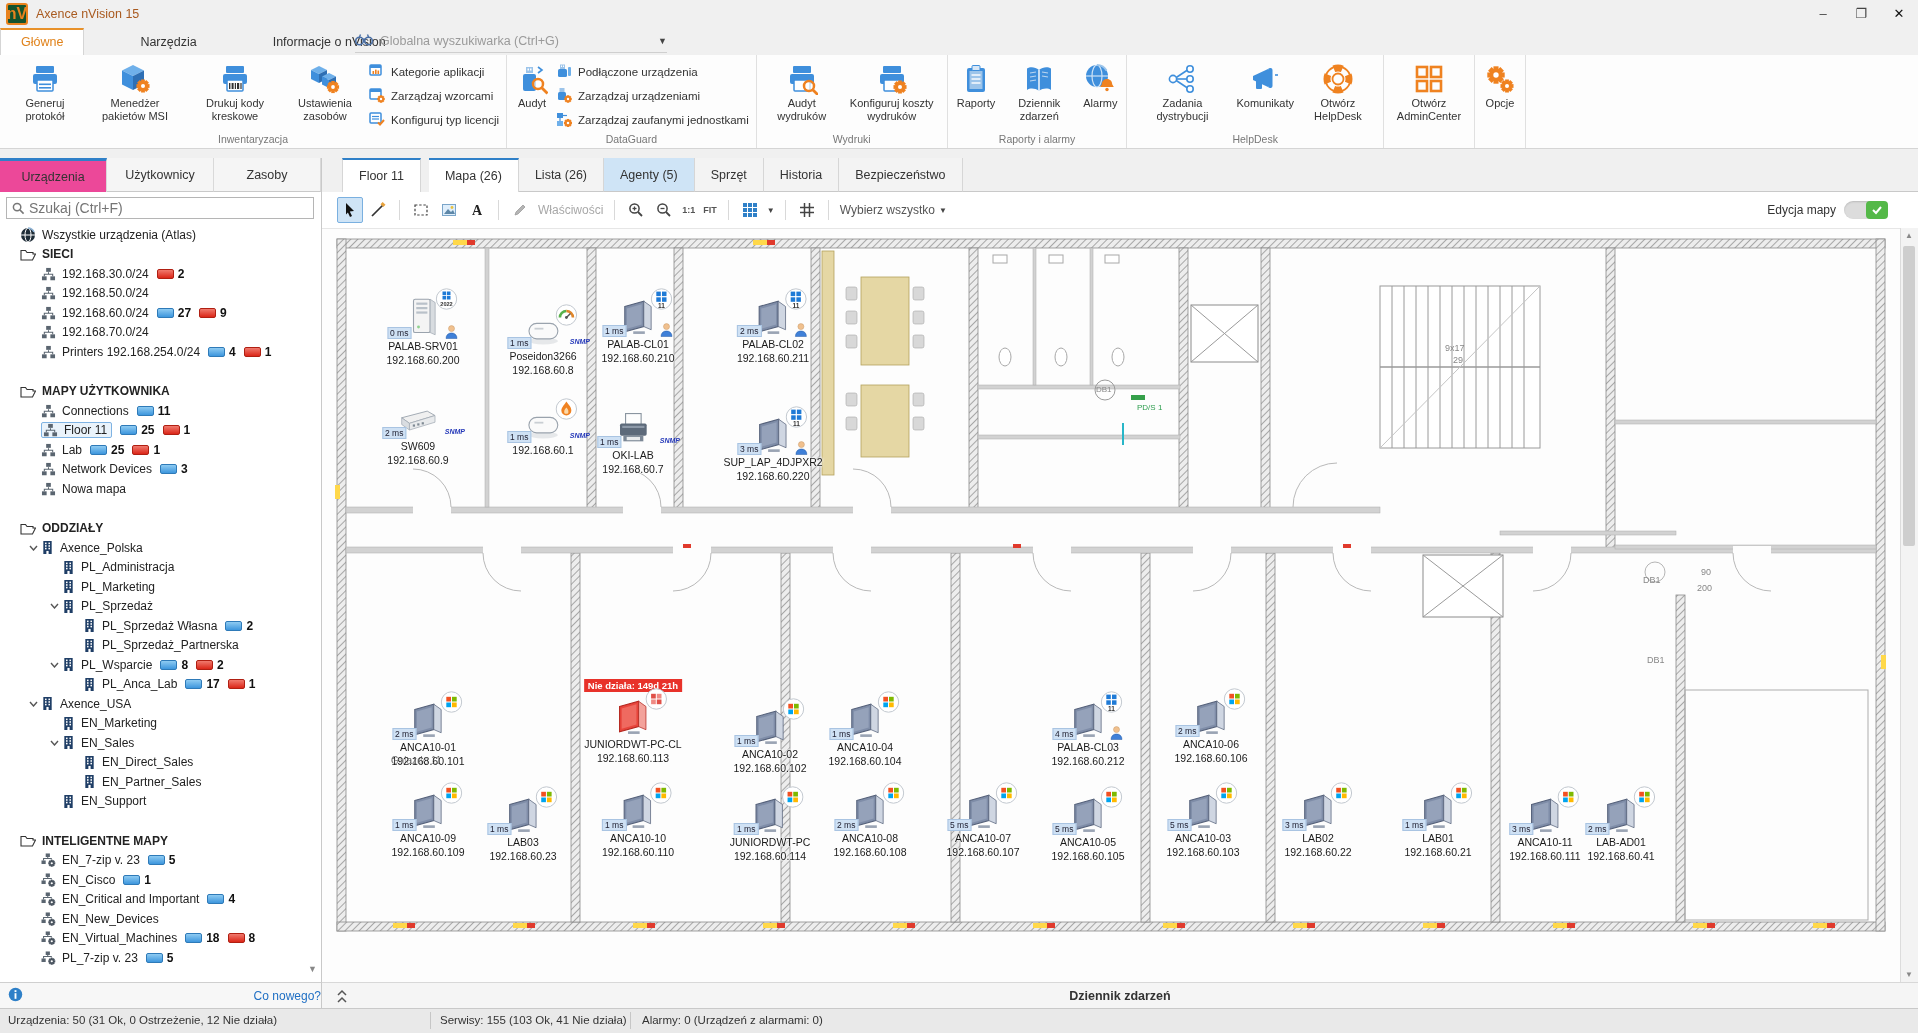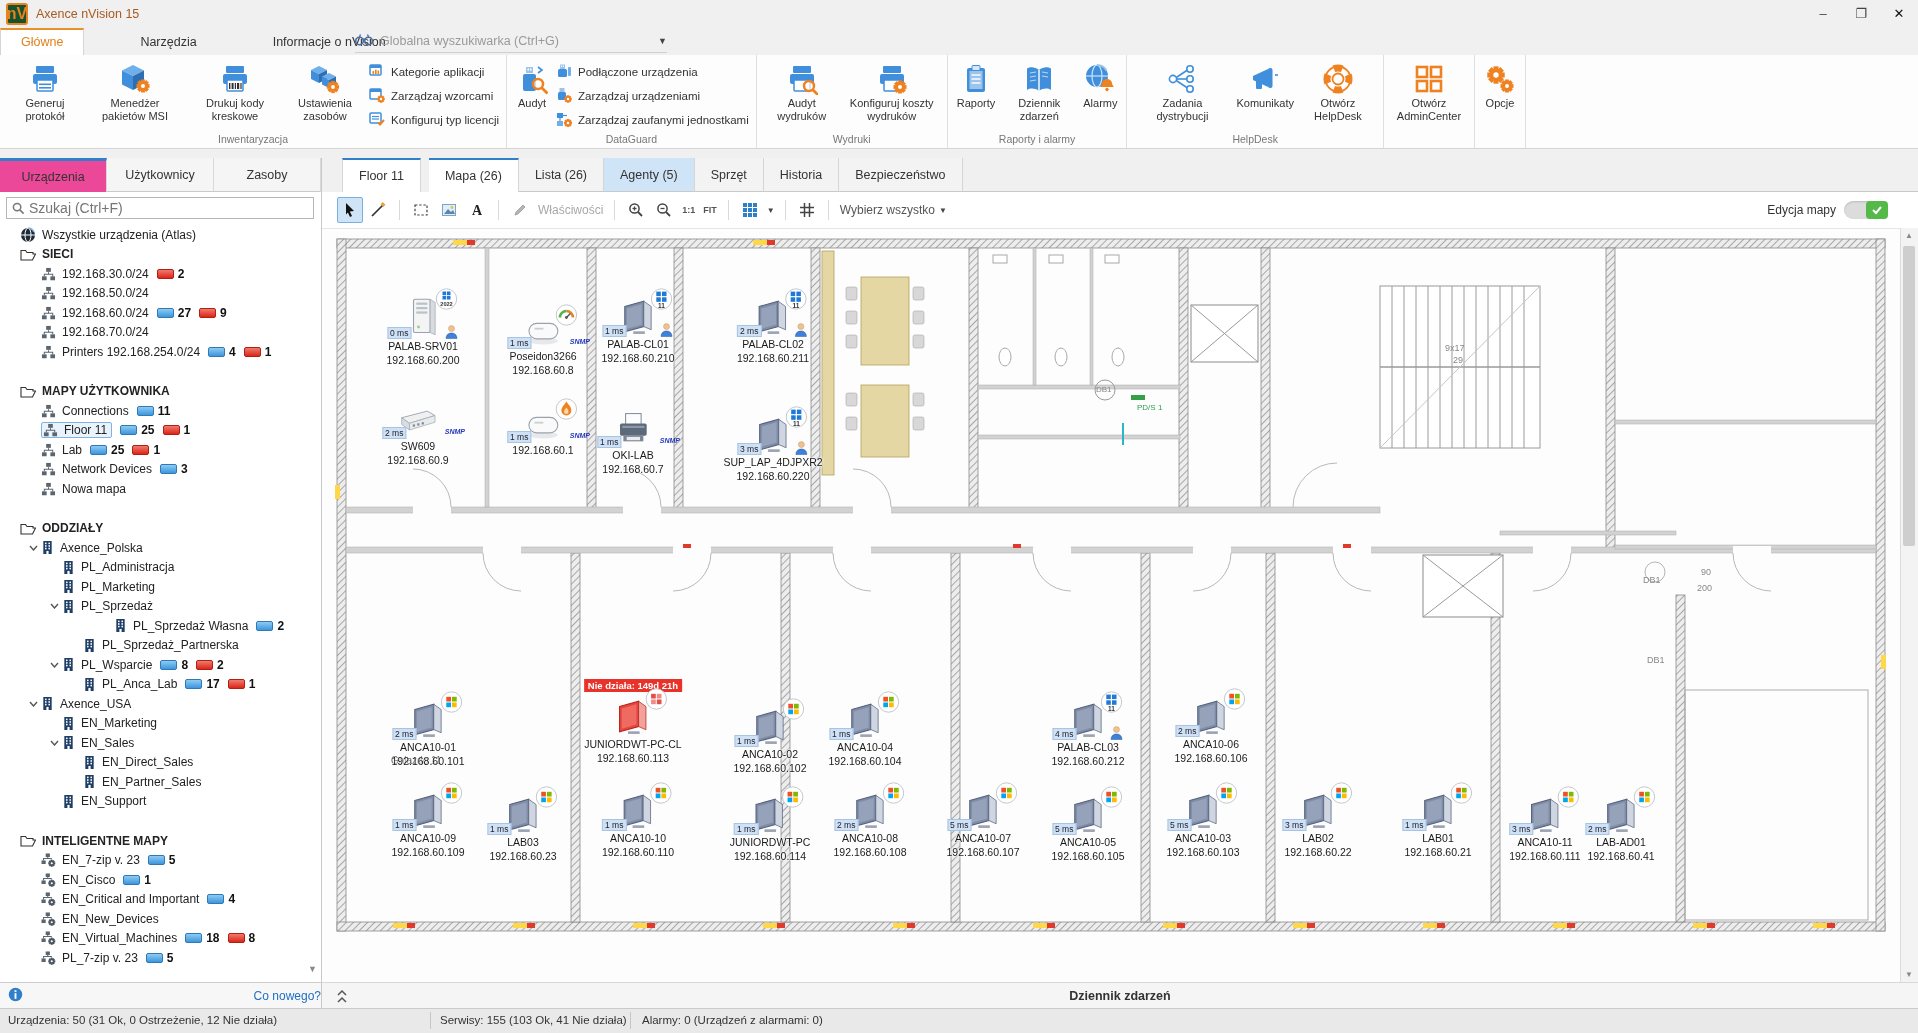--- a/index.html
+++ b/index.html
@@ -744,21 +744,21 @@
                 <rect x="4.3" y="5" width="1.7" height="1.7"></rect>
                 <rect x="8" y="5" width="1.7" height="1.7"></rect>
                 <rect x="4.3" y="7.8" width="1.7" height="1.7"></rect>
                 <rect x="8" y="7.8" width="1.7" height="1.7"></rect>
                 <rect x="5.8" y="11.2" width="2.4" height="3.3"></rect>
               </g>
             </svg>
           </span>
           <span>PL_Sprzedaż</span>
         </div>
-        <div class="trow " style="padding-left:100px">
+        <div class="trow " style="padding-left:69px">
           <span class="exp"></span>
           <span class="ticon">
             <svg width="13" height="15" viewBox="0 0 14 15">
               <rect x="2.5" y="0.5" width="9" height="14" fill="#1f3e66"></rect>
               <g fill="#fff">
                 <rect x="4.3" y="2.2" width="1.7" height="1.7"></rect>
                 <rect x="8" y="2.2" width="1.7" height="1.7"></rect>
                 <rect x="4.3" y="5" width="1.7" height="1.7"></rect>
                 <rect x="8" y="5" width="1.7" height="1.7"></rect>
                 <rect x="4.3" y="7.8" width="1.7" height="1.7"></rect>

